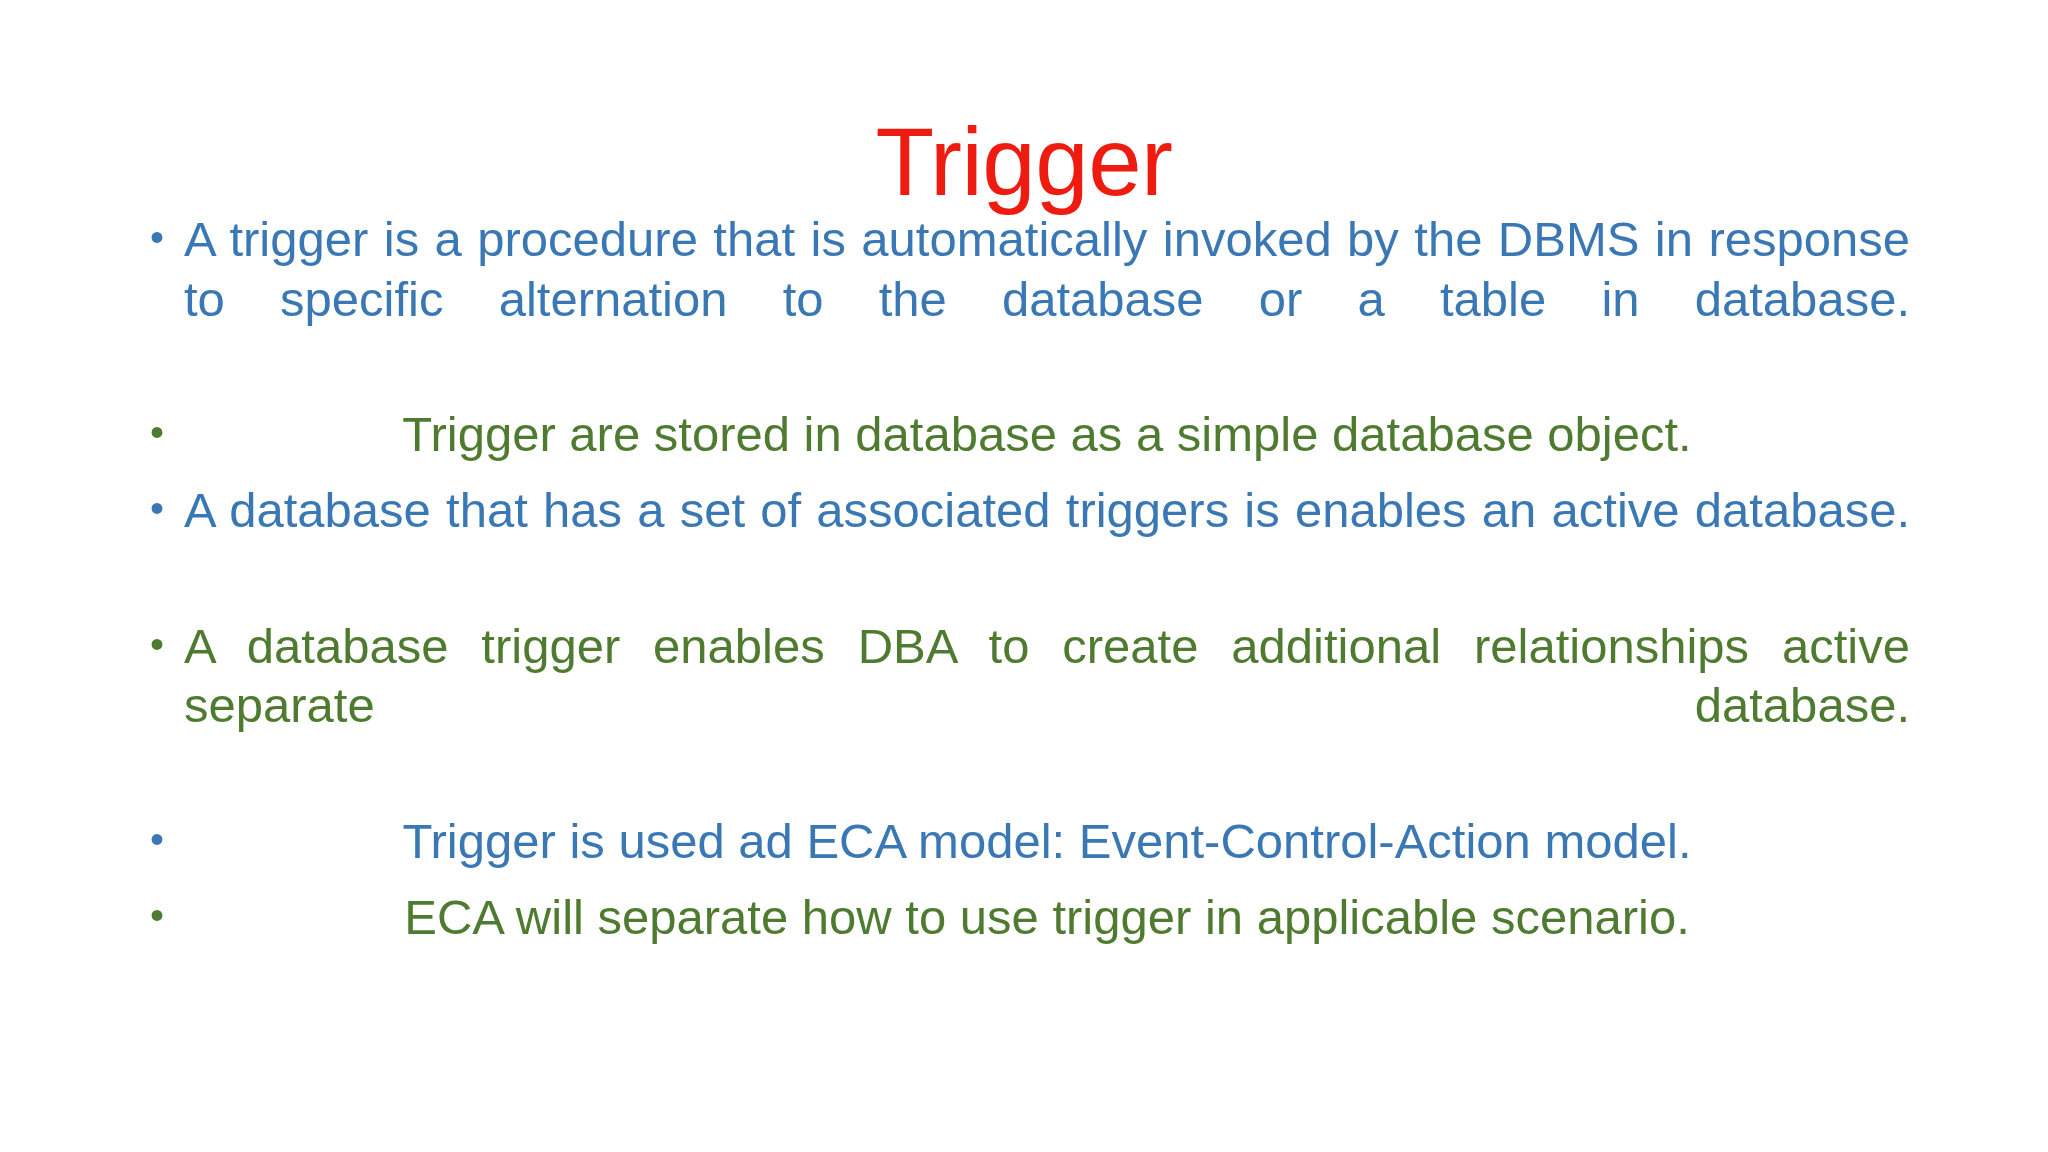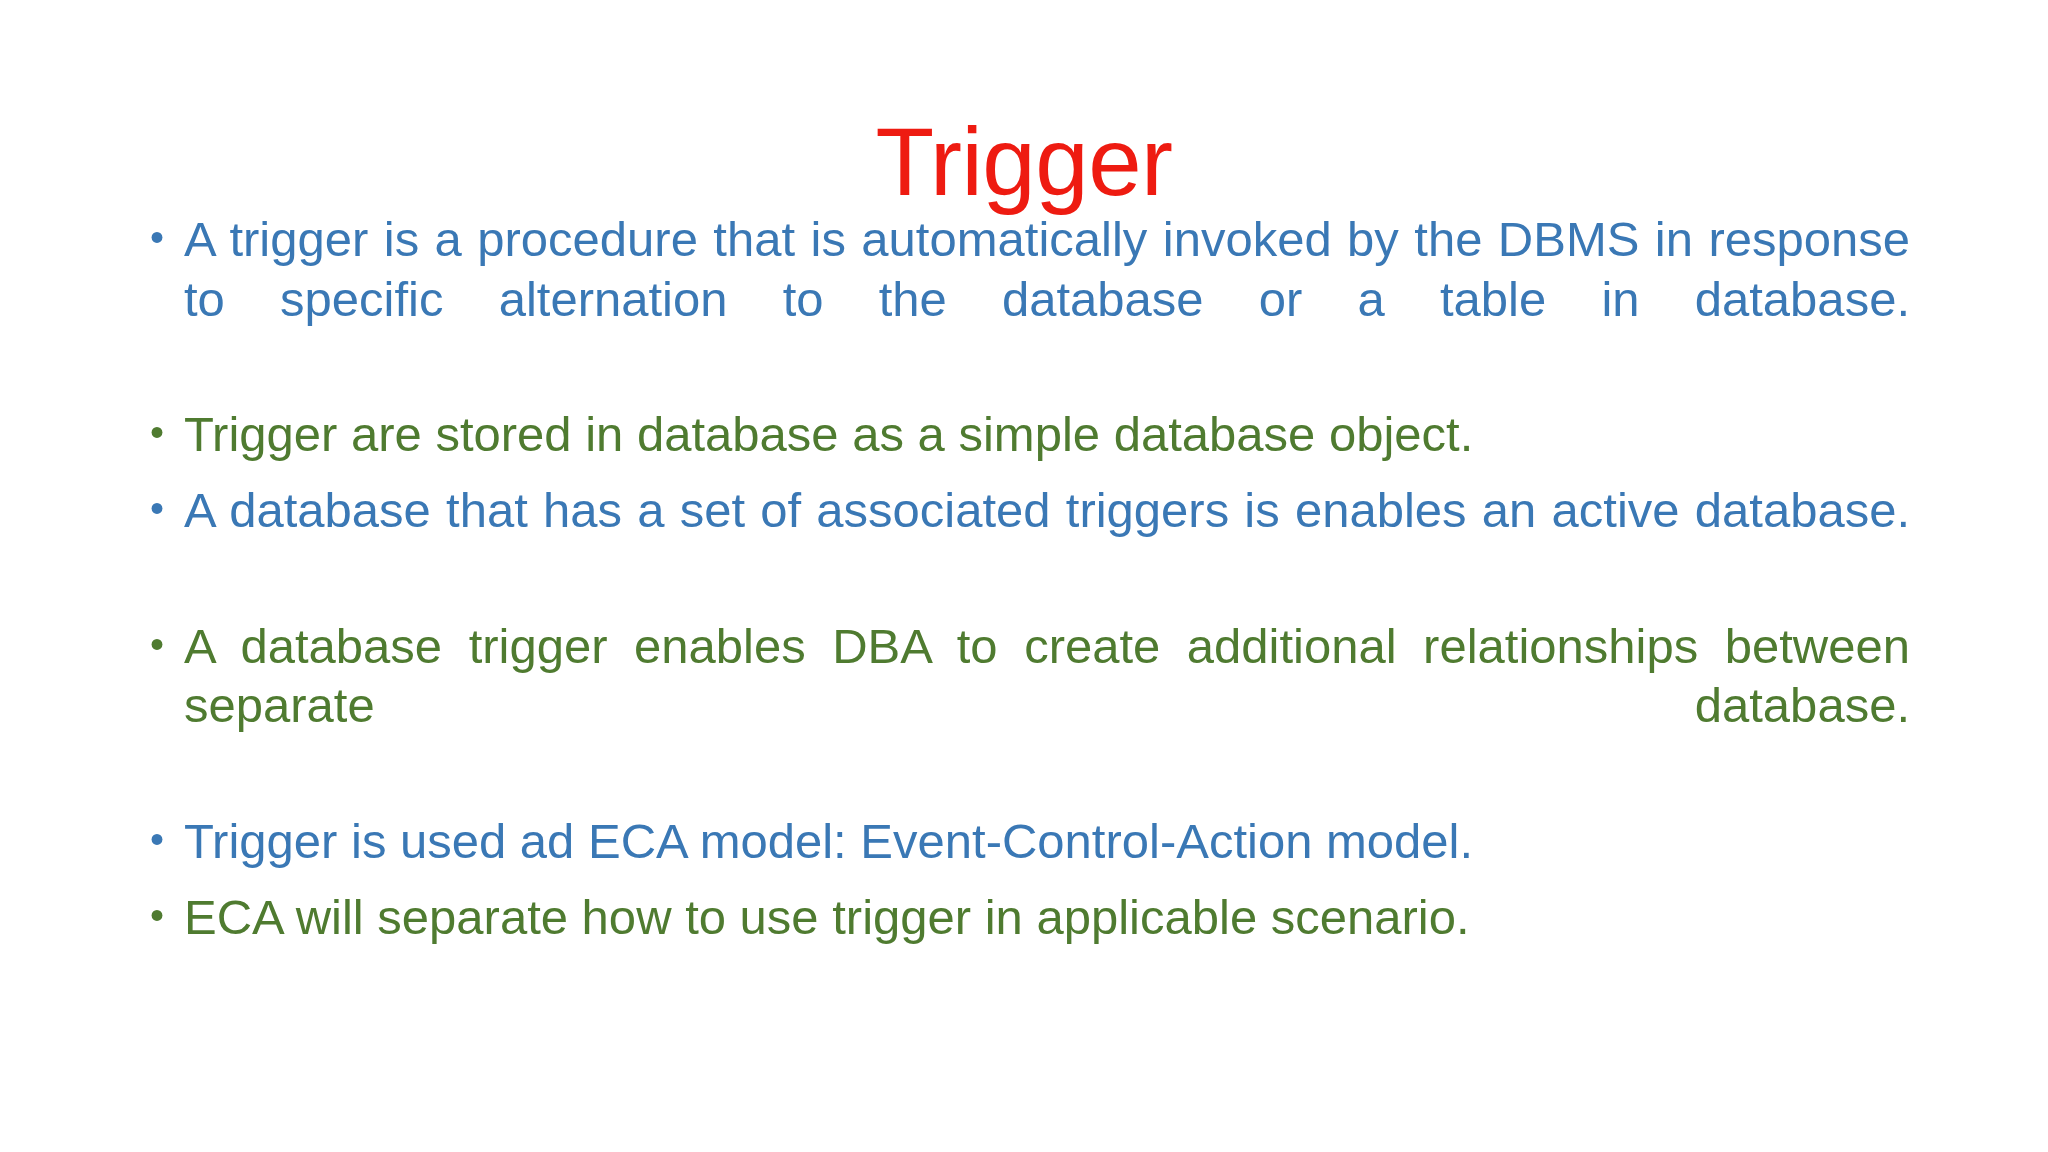--- a/index.html
+++ b/index.html
@@ -86,21 +86,21 @@
   }
 
   .bullet.color-green,
   .bullet.color-green .bullet-marker,
   .bullet.color-green .bullet-text {
     color: #4f7b30;
   }
 
   
   .bullet.single .bullet-text {
-    text-align: left;
+    text-align: center;
   }
   .bullet.single .bullet-text::after {
     display: none;
   }
 </style>
 </head>
 <body>
 
 <div class="slide">
 
@@ -118,21 +118,21 @@
       <span class="bullet-text">Trigger are stored in database as a simple database object.</span>
     </div>
 
     <div class="bullet color-blue">
       <span class="bullet-marker">•</span>
       <span class="bullet-text">A database that has a set of associated triggers is enables an active database.</span>
     </div>
 
     <div class="bullet color-green">
       <span class="bullet-marker">•</span>
-      <span class="bullet-text">A database trigger enables DBA to create additional relationships between separate database.</span>
+      <span class="bullet-text">A database trigger enables DBA to create additional relationships active separate database.</span>
     </div>
 
     <div class="bullet color-blue single">
       <span class="bullet-marker">•</span>
       <span class="bullet-text">Trigger is used ad ECA model: Event-Control-Action model.</span>
     </div>
 
     <div class="bullet color-green single">
       <span class="bullet-marker">•</span>
       <span class="bullet-text">ECA will separate how to use trigger in applicable scenario.</span>

